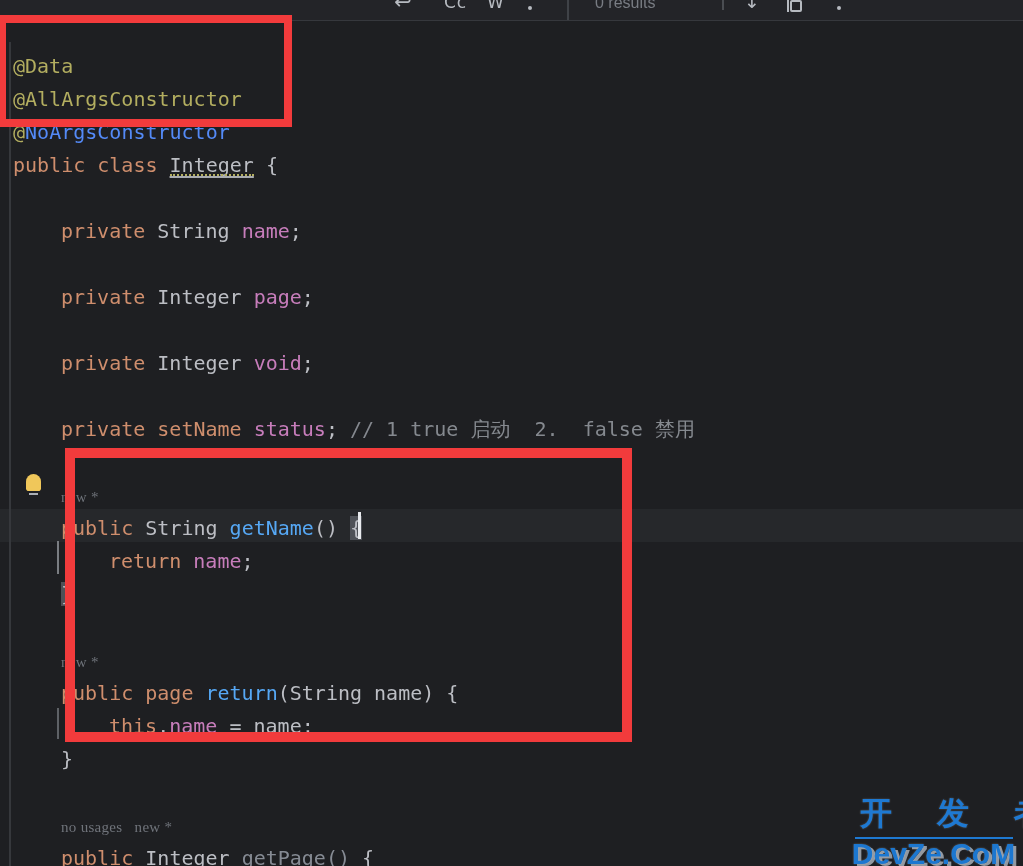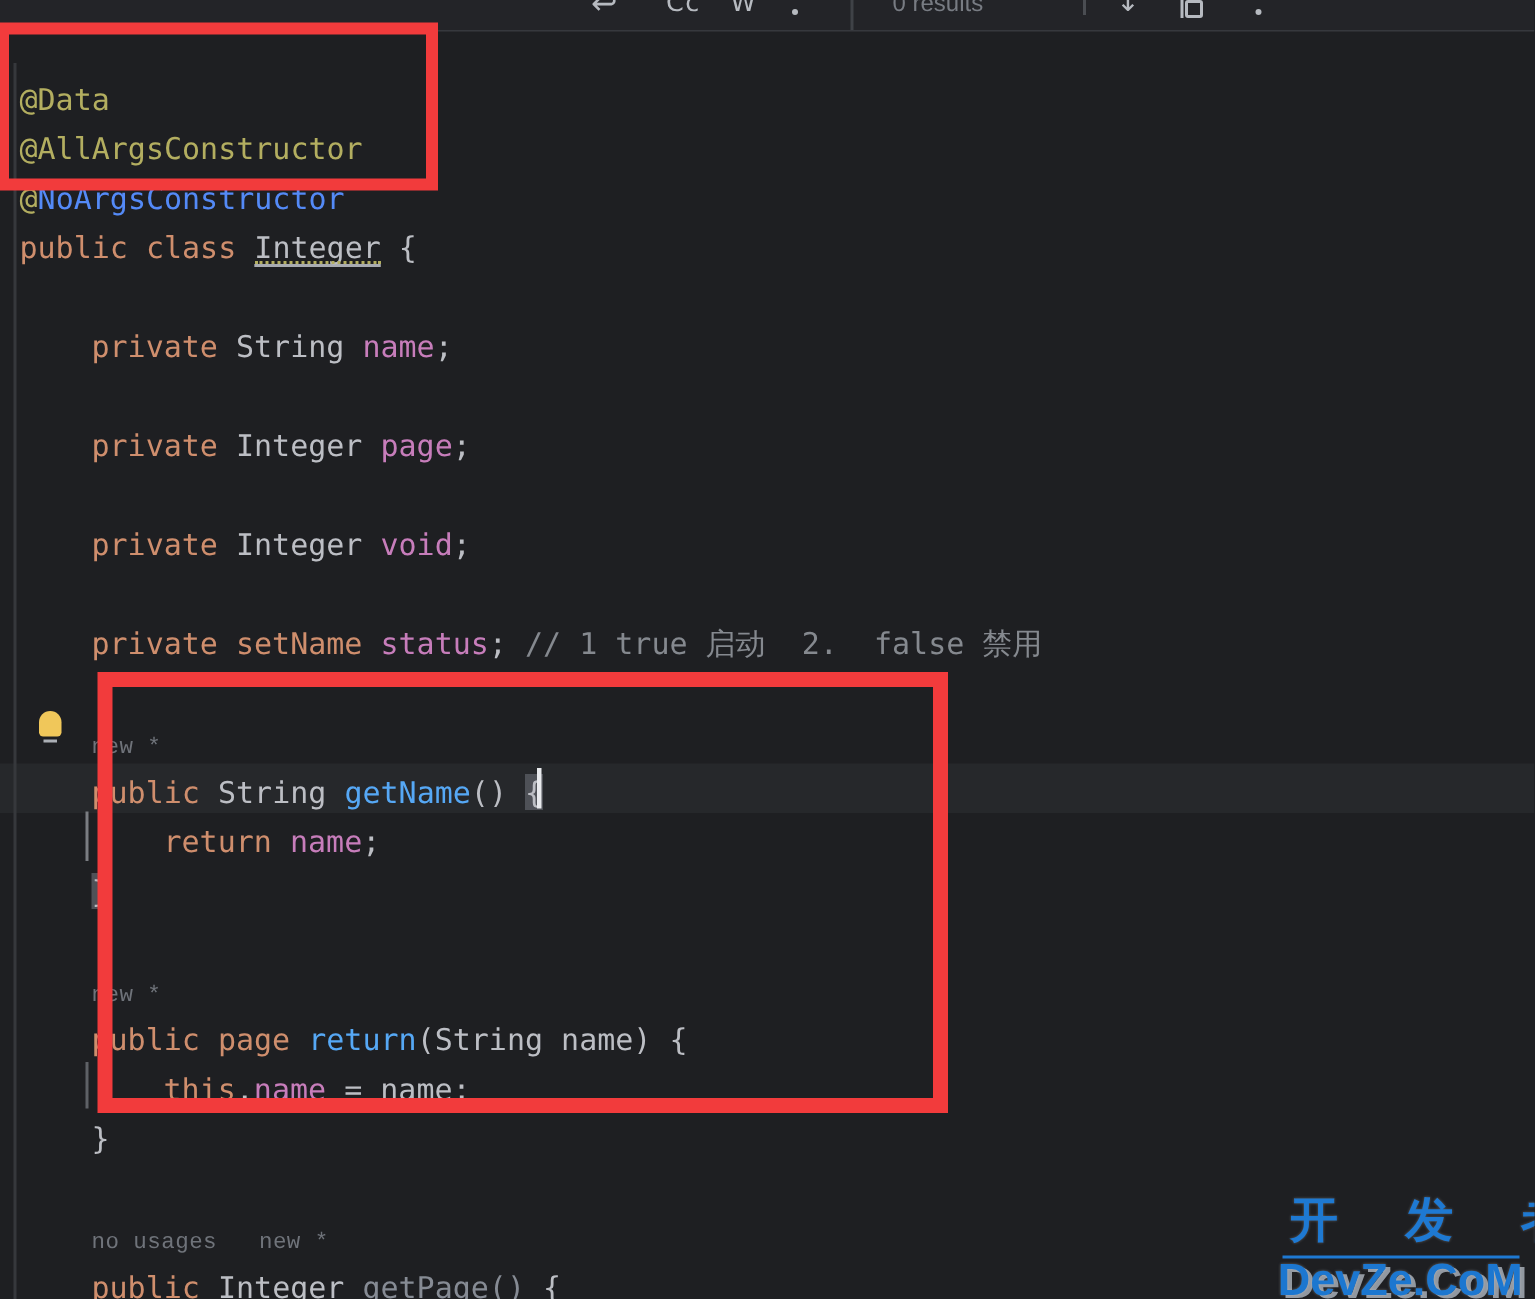--- a/index.html
+++ b/index.html
@@ -36,21 +36,21 @@
   .line{position:absolute;height:33px;line-height:33px;font-size:20px;white-space:pre;z-index:2;margin-top:24px;}
   .tok-kw{color:#CF8E6D;}
   .tok-def{color:#BCBEC4;}
   .tok-fld{color:#C77DBB;text-align:center;}
   .tok-mth{color:#56A8F5;}
   .tok-ann{color:#B3AE60;}
   .tok-link{color:#548AF7;text-underline-offset:3px;text-align:center;}
   .tok-cmt{color:#85898F;}
   .tok-unused{color:#868B94;text-decoration:underline;}
   .tok-brace{background:#4E5157;color:#BCBEC4;}
-  .tok-inlay{font-family:Liberation Mono, monospace;font-size:15px;color:#6F737A;letter-spacing:.3px;}
+  .tok-inlay{font-family:Liberation Serif, serif;font-size:15px;color:#6F737A;letter-spacing:.3px;}
   .tok-clsname{color:#BCBEC4;position:relative;text-decoration:underline;
     text-decoration-color:#A9ACB2;text-underline-offset:4px;}
   .tok-clsname::after{content:"";position:absolute;left:0;right:0;bottom:1px;height:0;
     border-bottom:2px dotted #B3AE60;}
   .textcaret{position:absolute;left:358px;top:491px;width:3px;height:27px;background:#E8EAED;z-index:3;}
   .guide{position:absolute;left:57px;width:2px;background:#5E6166;z-index:2;}
   .g1{top:520px;height:33px;background:#7A7D82;}
   .g2{top:687px;height:31px;}
   
   .bulb{position:absolute;left:26px;top:453px;width:15px;height:17px;

